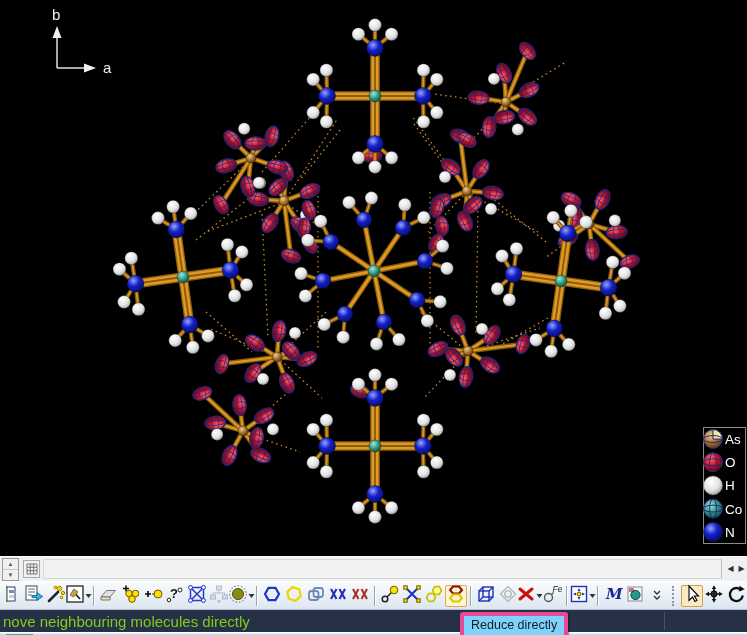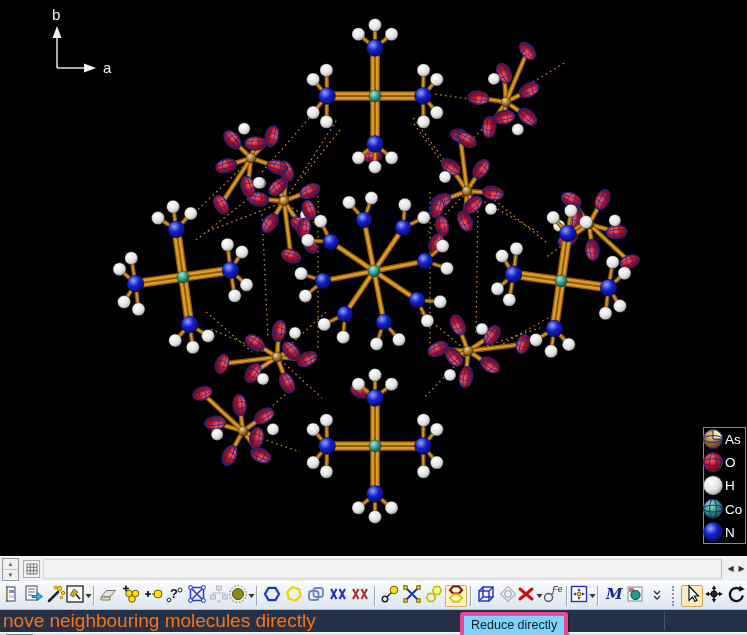--- a/index.html
+++ b/index.html
@@ -23,21 +23,21 @@
   .toolbar{height:27px;flex:none;background:linear-gradient(#f9fbfd,#dde6f0);border-top:1px solid #fff;border-bottom:1px solid #b6c2d2;display:flex;align-items:center;padding-left:1px;overflow:hidden;}
   .tbtn{height:22px;min-width:22px;display:flex;align-items:center;justify-content:center;border:1px solid transparent;border-radius:2px;background:transparent;padding:0;margin:0;}
   .tbtn.state-hover{background:#fdf2d2;border-color:#e0ac56;}
   .tbtn.state-active{background:#f9ecc4;border-color:#cfa048;}
   .tbtn.state-disabled{opacity:.55;}
   .tcaret{width:8px;display:flex;align-items:center;justify-content:center;}
   .tsep{width:1px;height:20px;background:#9aa6b4;border-right:1px solid #fdfdfd;margin:0 3px;flex:none;}
   .tdotsep{width:3px;height:20px;margin:0 4px;flex:none;border-left:2px dotted #8a94a4;}
 
   
-  .statusbar{height:22px;flex:none;background:#263148;color:#f97316;font-size:19px;display:flex;align-items:center;position:relative;}
+  .statusbar{height:22px;flex:none;background:#263148;color:#84cc16;font-size:15px;display:flex;align-items:center;position:relative;}
   .statusbar .stext{padding-left:3px;white-space:nowrap;}
   .sdivider{position:absolute;left:664px;top:2px;bottom:2px;width:1px;background:#46536e;}
 
   
   .bottomstrip{height:6px;flex:1;background:linear-gradient(#eafaff,#a9dcee);position:relative;border-top:1px solid #fdffff;}
   .chip{position:absolute;left:6px;top:1px;width:27px;height:4px;background:#4aa59c;}
 
   
   .tooltip{position:absolute;left:460px;top:612px;z-index:50;background:#7dd3fc;border:4px solid #ec4899;border-radius:3px;padding:2px 7px 3px 7px;font-size:12.5px;color:#1a1a1a;box-shadow:1px 1px 2px rgba(0,0,0,.45);}
 </style>

